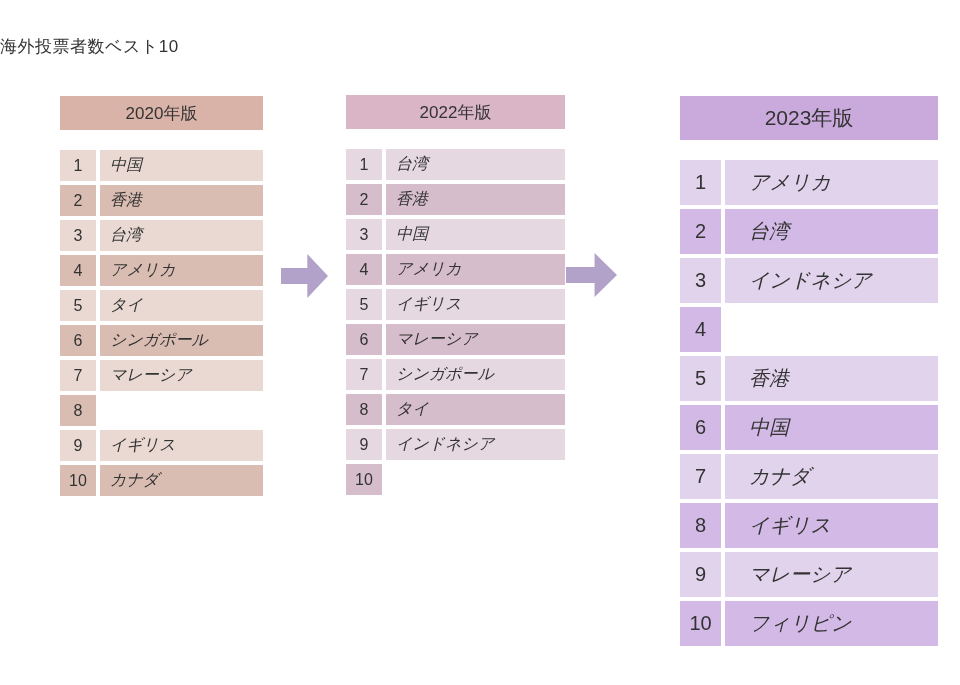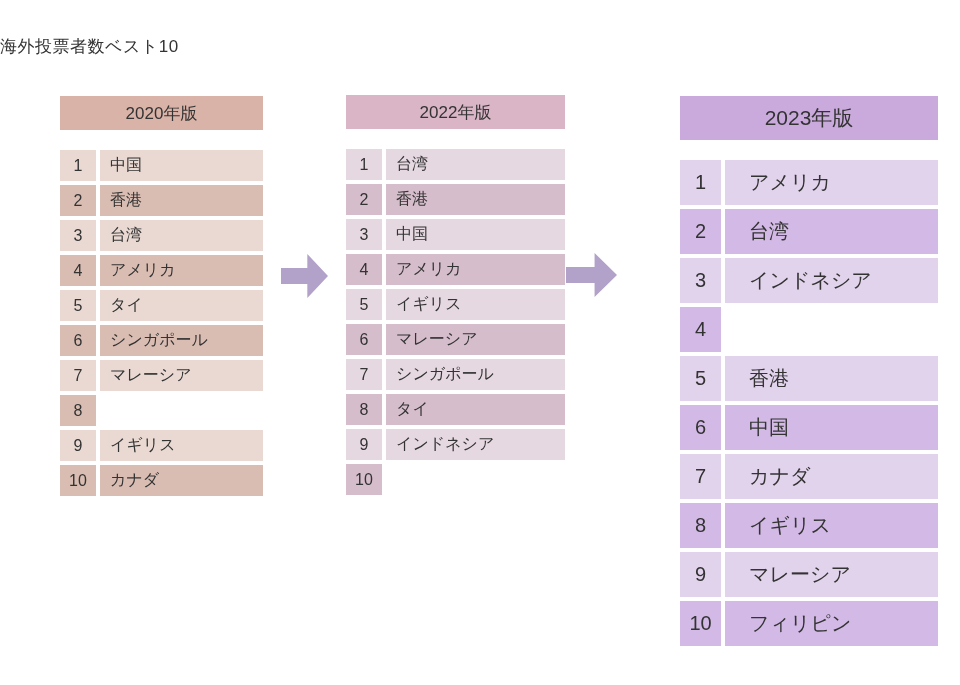--- a/index.html
+++ b/index.html
@@ -54,20 +54,21 @@
     flex: none;
     display: flex;
     align-items: center;
     justify-content: center;
   }
   .rank-name {
     flex: 1;
     display: flex;
     align-items: center;
     padding-left: var(--name-pad);
+    font-style: italic;
   }
   .rank-row.light .rank-num, .rank-row.light .rank-name { background: var(--light-bg); }
   .rank-row.dark  .rank-num, .rank-row.dark  .rank-name { background: var(--dark-bg); }
 
   .arrow {
     position: absolute;
     clip-path: polygon(0 32%, 56% 32%, 56% 0, 100% 50%, 56% 100%, 56% 68%, 0 68%);
   }
   .a1 { left: 281px; top: 254px; width: 47px; height: 44px; }
   .a2 { left: 566px; top: 253px; width: 51px; height: 44px; }

